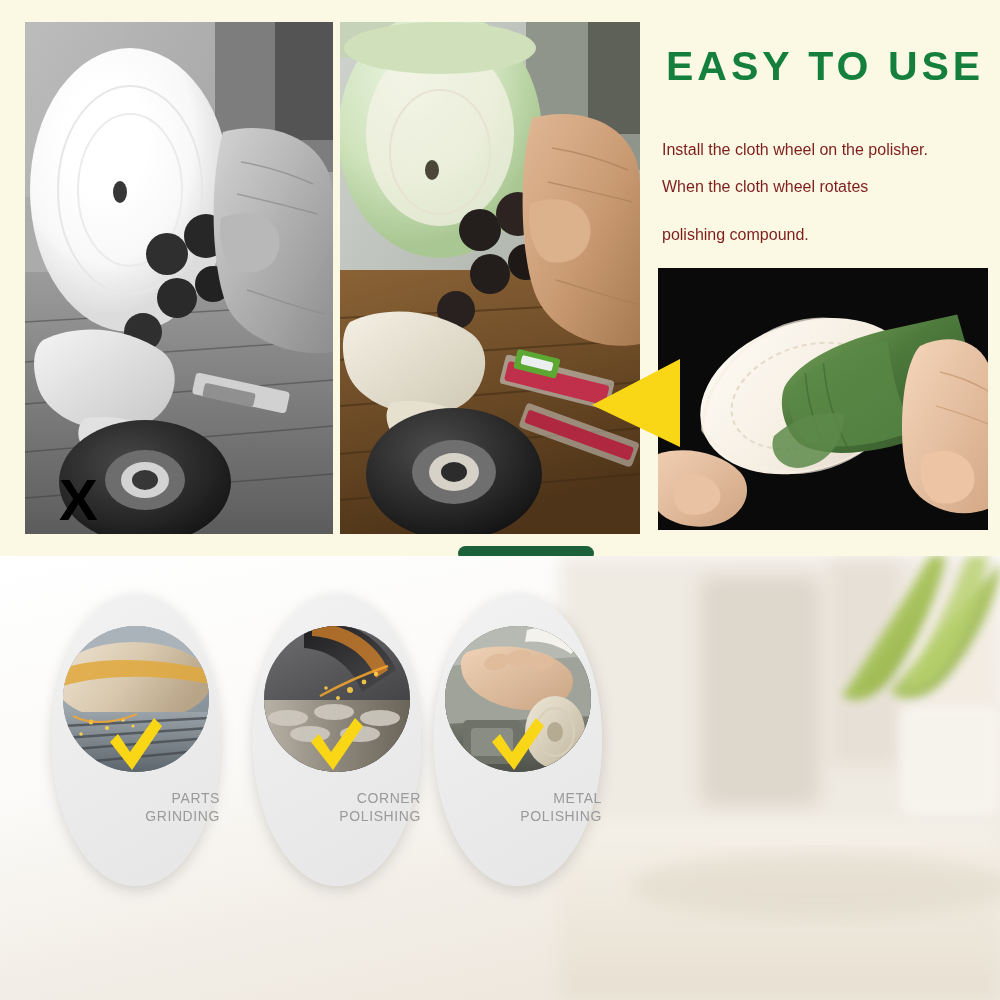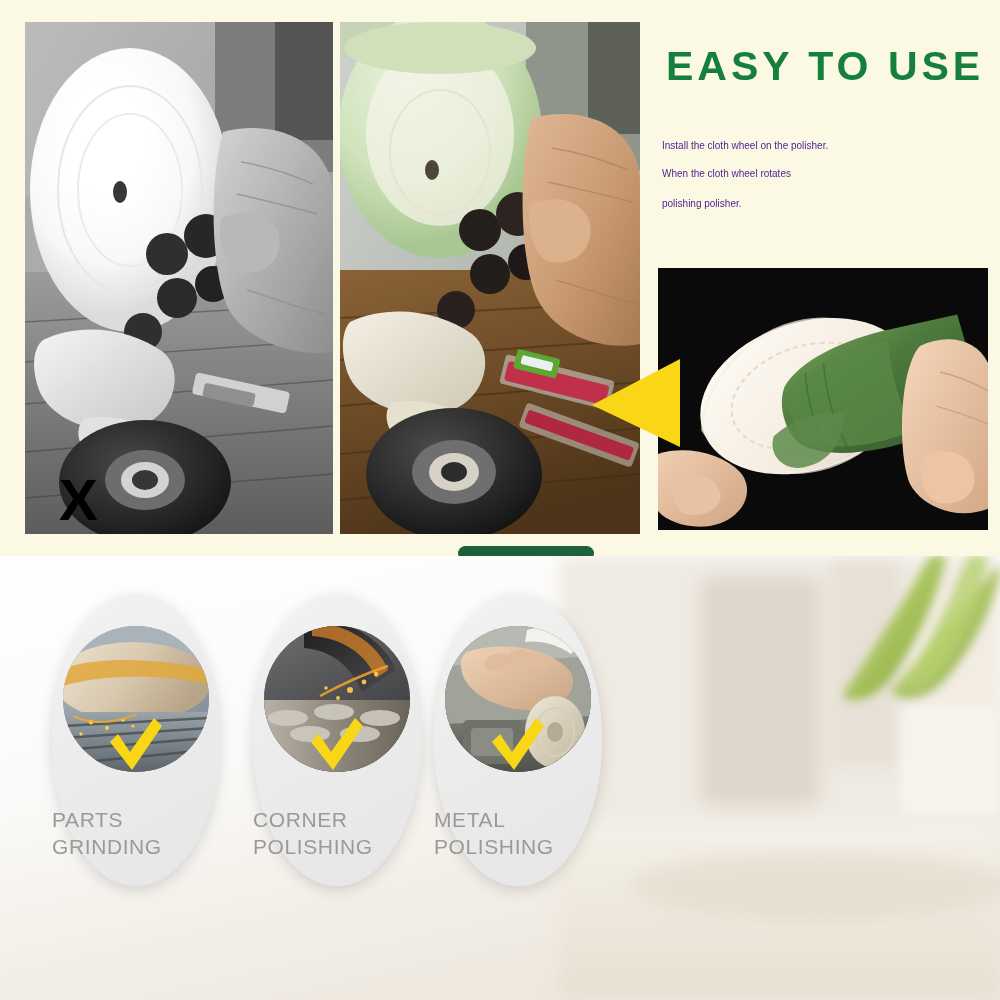--- a/index.html
+++ b/index.html
@@ -16,21 +16,21 @@
   .photo-compound{left:658px;top:268px;width:330px;height:262px;background:#0b0b0b;}
 
   
   .scene{position:absolute;left:0;top:0;width:100%;height:100%;}
 
   
   .headline{position:absolute;left:666px;top:45px;width:330px;
     font-size:41px;font-weight:bold;letter-spacing:4px;color:#15803d;
     line-height:1.05;white-space:nowrap;}
   .subtext{position:absolute;left:662px;top:138px;width:334px;
-    font-size:10px;color:#4c1d95;line-height:1.5;font-weight:500;}
+    font-size:16px;color:#7f1d1d;line-height:1.5;font-weight:500;}
   .subtext p{margin:0 0 13px 0;}
   .subtext p:last-child{margin-bottom:8px;}
 
   
   .tri-pointer{position:absolute;left:588px;top:355px;width:94px;height:96px;}
 
   
   .pill{position:absolute;left:458px;top:546px;width:136px;height:15px;
     background:#1c6139;border-radius:8px;}
 
@@ -43,22 +43,22 @@
   .oval{position:absolute;width:168px;height:292px;border-radius:84px/146px;
     background:linear-gradient(150deg,#f3f3f3 0%,#ececec 45%,#e6e6e6 100%);
     box-shadow:0 4px 14px rgba(120,120,120,0.28);}
   .oval-1{left:52px;top:594px;}
   .oval-2{left:253px;top:594px;}
   .oval-3{left:434px;top:594px;}
 
   .oval-photo{position:absolute;width:146px;height:146px;border-radius:50%;overflow:hidden;
     left:11px;top:32px;background:#9aa0a4;}
   .check{position:absolute;left:52px;top:118px;width:62px;height:62px;}
-  .oval-label{position:absolute;left:0;top:196px;width:168px;text-align:left;
-    font-size:21px;color:#9a9a9a;line-height:1.28;letter-spacing:0.6px;margin-top:17px;}
+  .oval-label{position:absolute;left:0;top:196px;width:168px;text-align:right;
+    font-size:14px;color:#9a9a9a;line-height:1.28;letter-spacing:0.6px;}
 </style>
 </head>
 <body>
 
 <div id="page">
 
   <div class="top-section">
 
     <div class="photo photo-gray">
       <svg class="scene" viewBox="0 0 308 512" preserveAspectRatio="none">
@@ -228,21 +228,21 @@
       </svg>
     </div>
 
     <div class="headline">EASY TO USE</div>
 
     <div class="subtext">
       <p>Install the cloth wheel on the polisher.</p>
       <p>
         <span>When the cloth wheel rotates</span><br>
         <br>
-        <span>polishing polisher.</span>
+        <span>polishing compound.</span>
       </p>
     </div>
 
     <div class="photo photo-compound">
       <svg class="scene" viewBox="0 0 330 262" preserveAspectRatio="none">
         <defs>
           <linearGradient id="cloth3" x1="0" y1="0" x2="1" y2="1">
             <stop offset="0%" stop-color="#fffdf7"></stop>
               <stop offset="60%" stop-color="#f4ece0"></stop>
               <stop offset="100%" stop-color="#ddd1c2"></stop>

